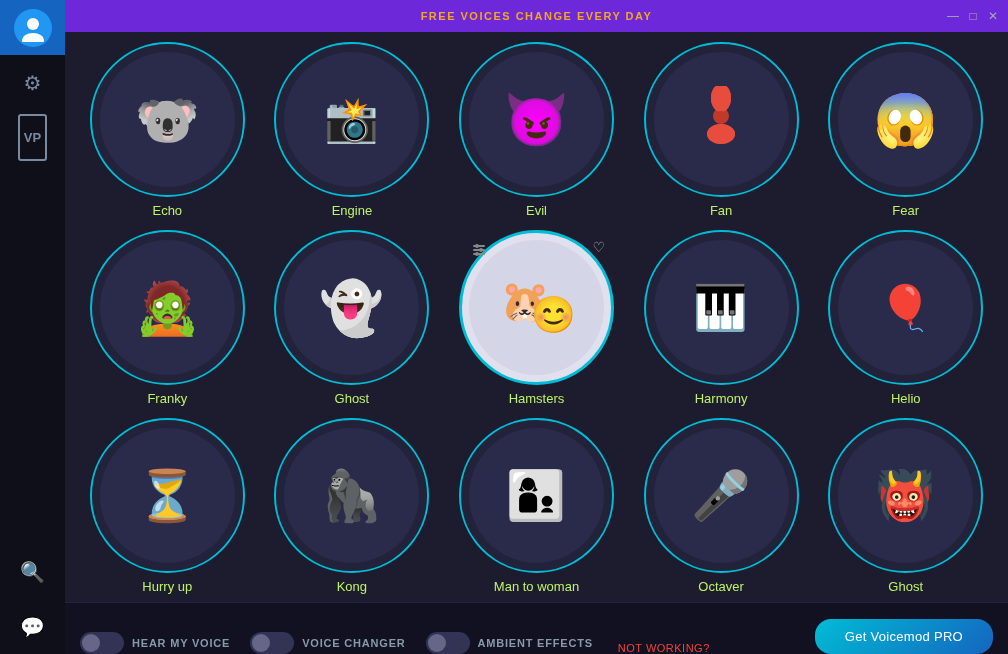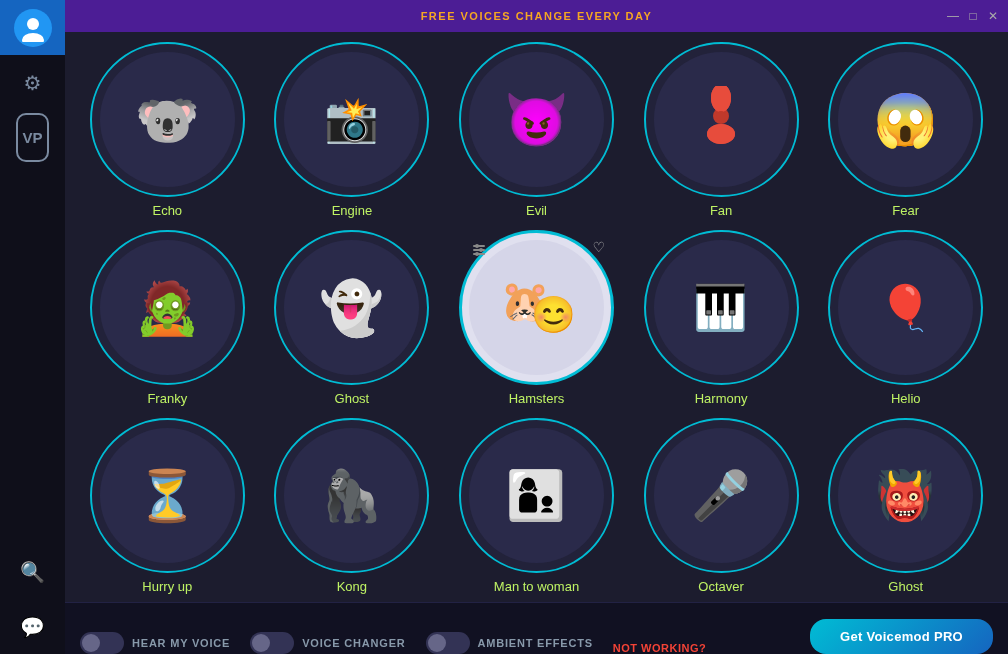--- a/index.html
+++ b/index.html
@@ -60,21 +60,21 @@
       flex: 1;
       display: flex;
       flex-direction: column;
       background: #1c1c2e;
       position: relative;
     }
 
     
     .titlebar {
       height: 32px;
-      background: #4c1d95;
+      background: #6d28d9;
       display: flex;
       align-items: center;
       justify-content: center;
       position: relative;
     }
     .titlebar-title {
       color: #f5a623;
       font-size: 11px;
       font-weight: 600;
       letter-spacing: 1.5px;
@@ -211,53 +211,54 @@
       height: 18px;
       background: #666688;
       border-radius: 50%;
       top: 2px;
       left: 2px;
       transition: left 0.2s;
     }
     .not-working {
       color: #f44336;
       font-size: 11px;
-      font-weight: 700;
+      font-weight: 400;
       letter-spacing: 0.5px;
+      margin-left: 5px;
     }
     .pro-button {
       margin-left: auto;
       background: linear-gradient(135deg, #00bcd4, #1565c0);
       color: white;
       border: none;
       padding: 10px 30px;
       border-radius: 16px;
       font-size: 13px;
-      font-weight: 700;
+      font-weight: 400;
       cursor: pointer;
       letter-spacing: 0.3px;
     }
   </style>
 </head>
 <body>
 
 <div class="sidebar">
   <div class="sidebar-top">
     <div class="sidebar-avatar">
       <svg width="28" height="28" viewBox="0 0 28 28" fill="none">
         <circle cx="14" cy="10" r="6" fill="white"></circle>
         <ellipse cx="14" cy="26" rx="11" ry="7" fill="white"></ellipse>
       </svg>
     </div>
   </div>
   <div class="sidebar-item">
     <span class="sidebar-icon">⚙</span>
   </div>
   <div class="sidebar-item">
-    <span class="sidebar-icon" style="font-size:15px;font-weight:800;color:#7a8aa0;border:2px solid #7a8aa0;padding:14px 4px;border-radius:10px;">VP</span>
+    <span class="sidebar-icon" style="font-size:13px;font-weight:800;color:#7a8aa0;border:2px solid #7a8aa0;padding:14px 4px;border-radius:3px;">VP</span>
   </div>
   <div style="flex:1"></div>
   <div class="sidebar-item">
     <span class="sidebar-icon">🔍</span>
   </div>
   <div class="sidebar-item">
     <span class="sidebar-icon">💬</span>
   </div>
 </div>
 

